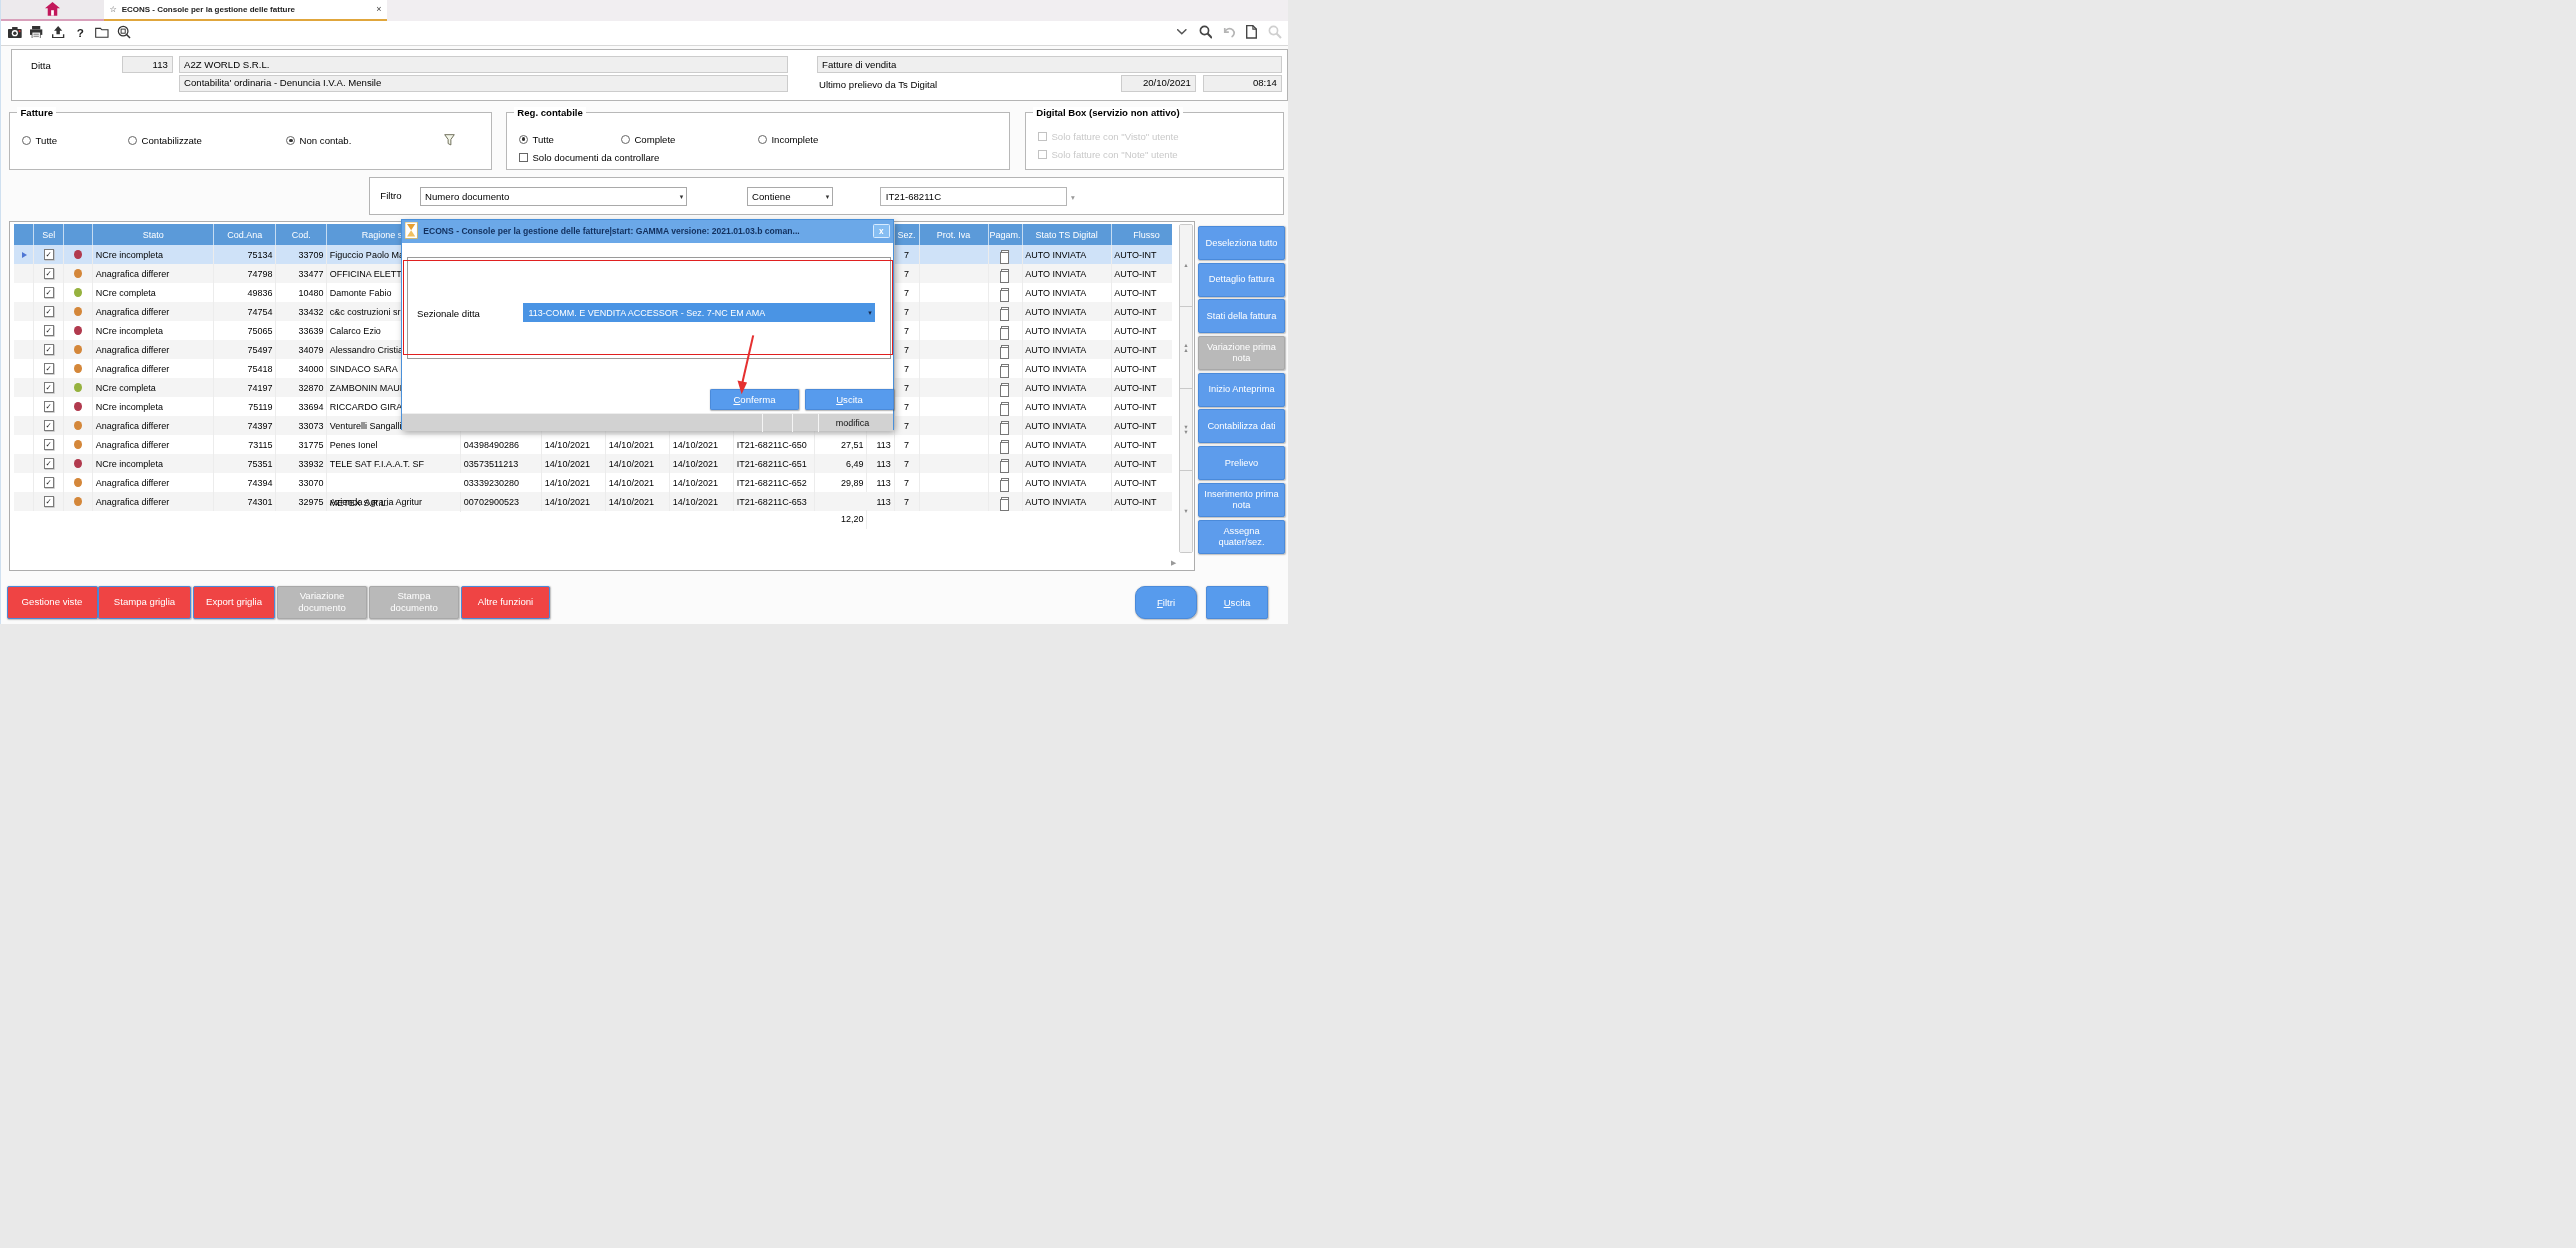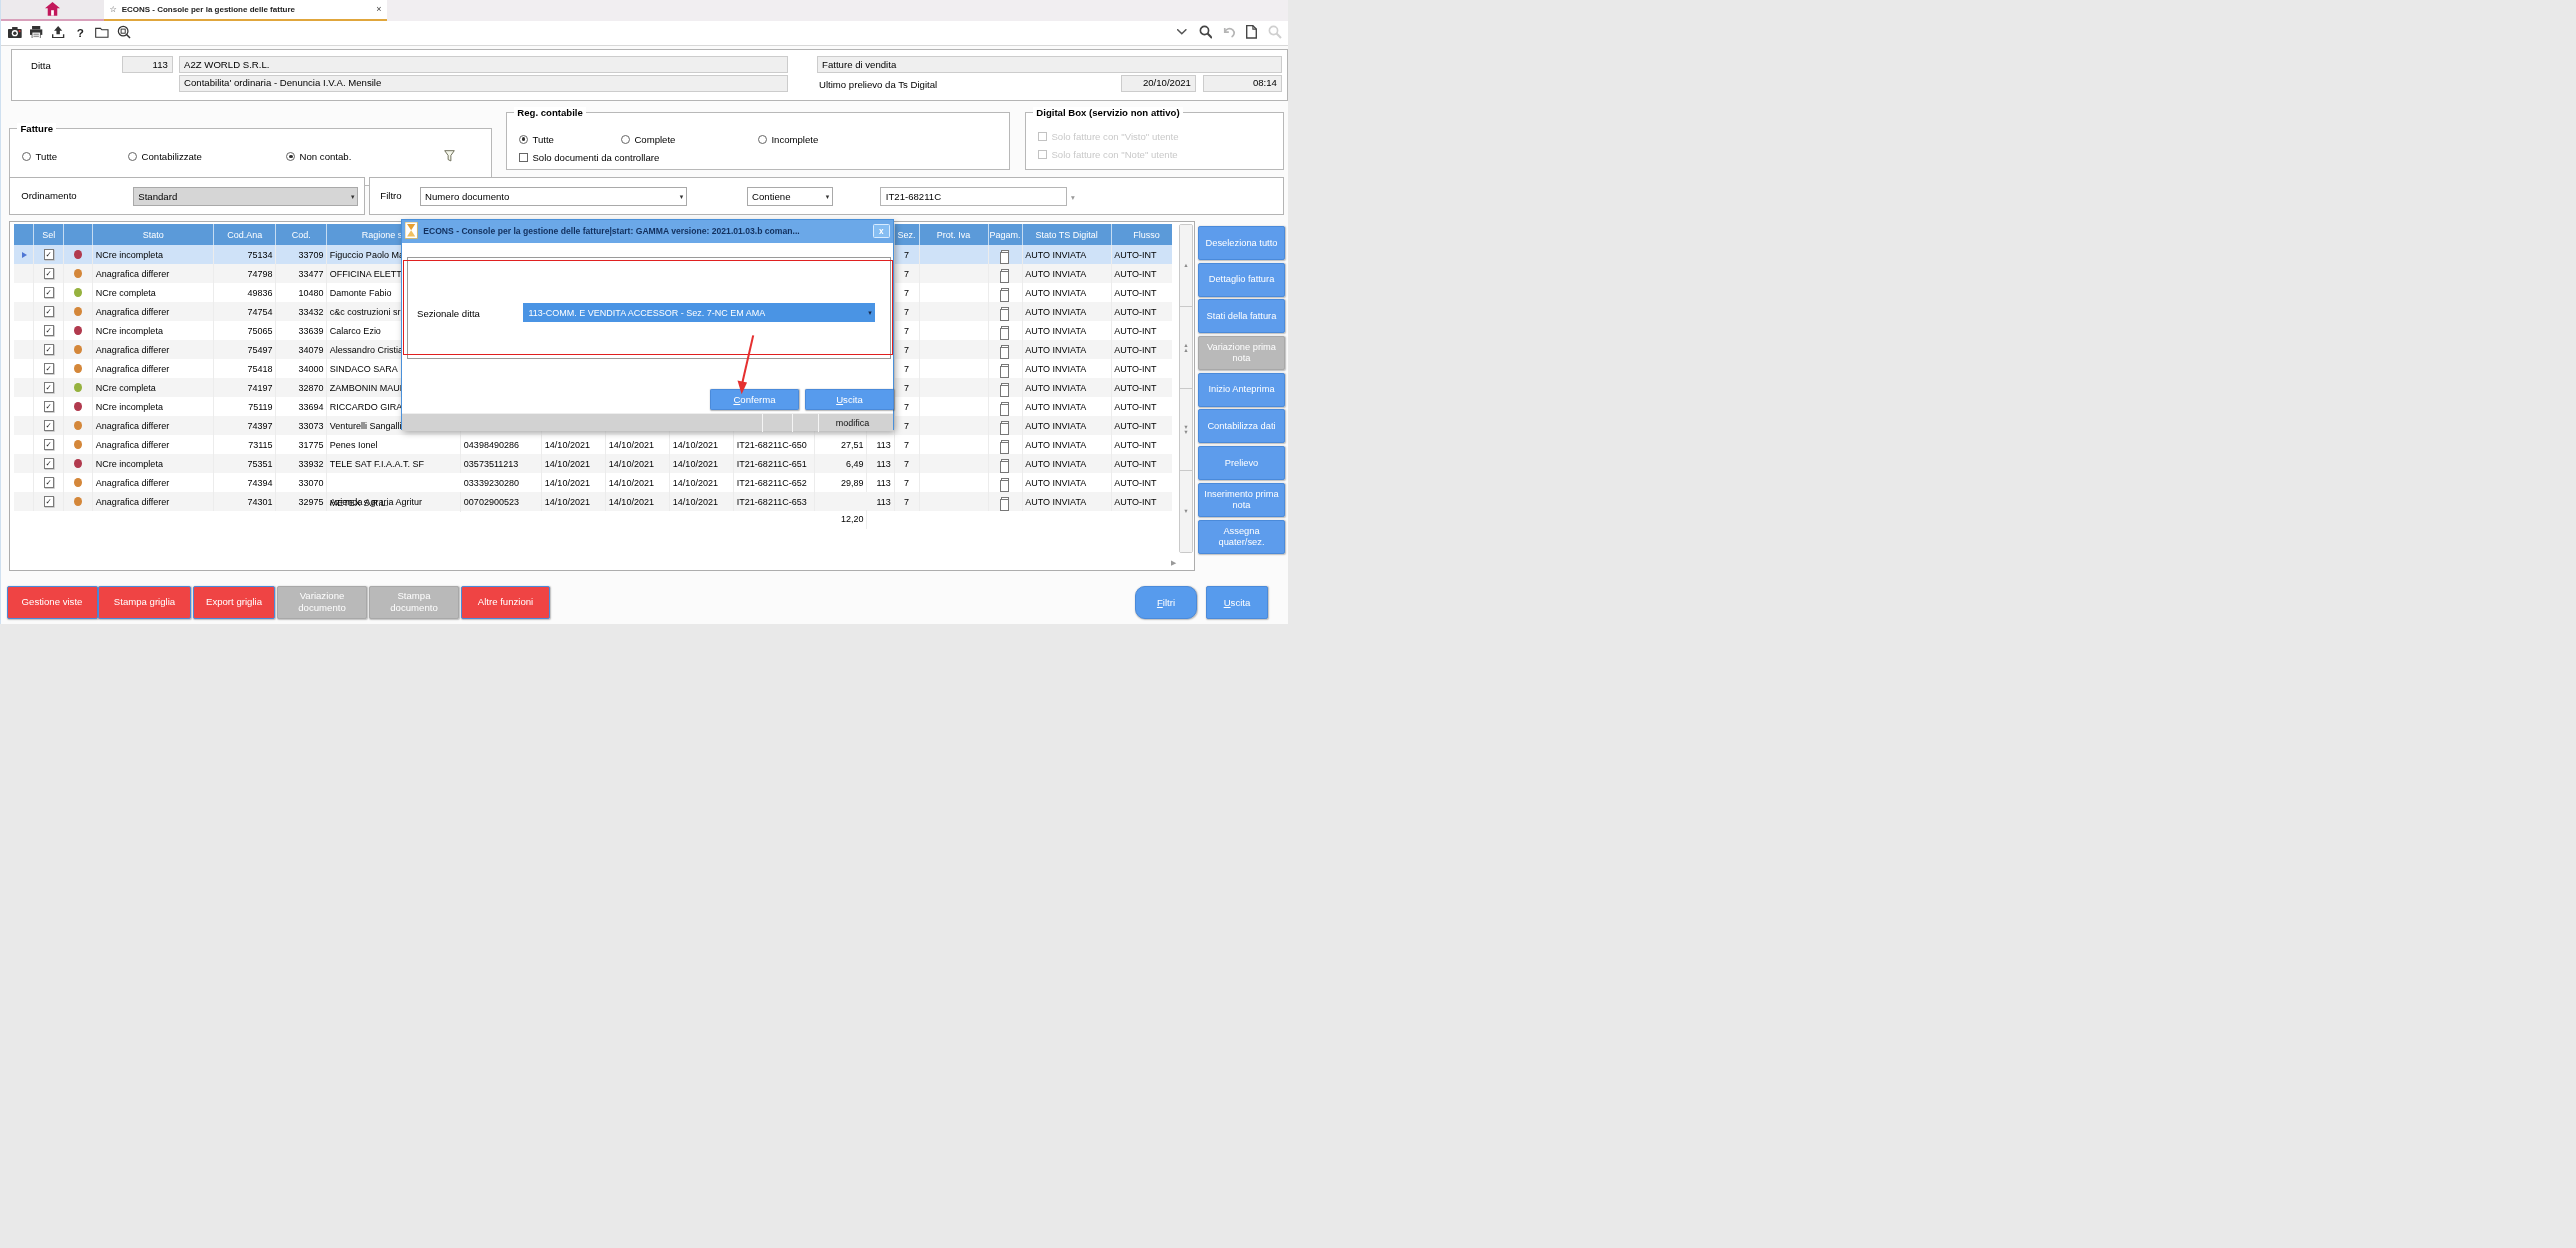--- a/index.html
+++ b/index.html
@@ -40,21 +40,21 @@
   .hp-regime { position:absolute; left:167px; top:25px; width:609px; height:17px; }
   .hp-tipo { position:absolute; left:805px; top:6.2px; width:465px; height:17px; }
   .hp-prelievo-label { position:absolute; left:807px; top:29px; }
   .hp-date { position:absolute; left:1109px; top:25px; width:75px; height:17px; text-align:right; }
   .hp-time { position:absolute; left:1191px; top:25px; width:79px; height:17px; text-align:right; }
 
   
   .fset { position:absolute; border:0.7px solid #b8b8b8; background:#fff; }
   .fset-legend { position:absolute; top:-6.2px; left:6.9px; background:#fff; padding:0 3.4px;
                  font-weight:bold; font-size:9.6px; color:#000; white-space:nowrap; }
-  .fs-fatture { left:8.2px; top:112px; width:483px; height:58px;margin-top:16px; }
+  .fs-fatture { left:8.2px; top:112px; width:483px; height:58px; }
   .fs-reg { left:505px; top:112px; width:504px; height:58px; }
   .fs-digital { left:1024px; top:112px; width:259px; height:58px; }
   .radio { display:inline-flex; align-items:center; gap:4.1px; font-size:9.6px; color:#000; }
   .radio-circle { width:9px; height:9px; border:0.7px solid #666; border-radius:50%; background:#fff;
                   display:inline-flex; align-items:center; justify-content:center; flex:0 0 auto; }
   .radio-circle.sel::after { content:""; width:3.4px; height:3.4px; border-radius:50%; background:#333; }
   .chk { display:inline-flex; align-items:center; gap:4.1px; font-size:9.6px; color:#000; }
   .chk-box { width:9px; height:9px; border:0.7px solid #666; background:#fff; flex:0 0 auto;
              display:inline-flex; align-items:center; justify-content:center; font-size:7.5px; color:#222; }
   .disabled-txt { color:#c9c9c9 !important; }
@@ -322,27 +322,20 @@
       </span>
     </div>
     <div class="fs-row2" style="top:36px;">
       <span class="chk disabled-txt">
         <span class="chk-box disabled-box"></span>
         <span>Solo fatture con "Note" utente</span>
       </span>
     </div>
   </div>
 
-  <div class="sort-box panel">
-    <span class="lbl sort-label">Ordinamento</span>
-    <div class="dd sort-dd">
-      <span>Standard</span>
-      <span class="arr">▾</span>
-    </div>
-  </div>
   <div class="filter-box panel">
     <span class="lbl filter-label">Filtro</span>
     <div class="dd filter-field-dd">
       <span>Numero documento</span>
       <span class="arr">▾</span>
     </div>
     <div class="dd filter-op-dd">
       <span>Contiene</span>
       <span class="arr">▾</span>
     </div>

